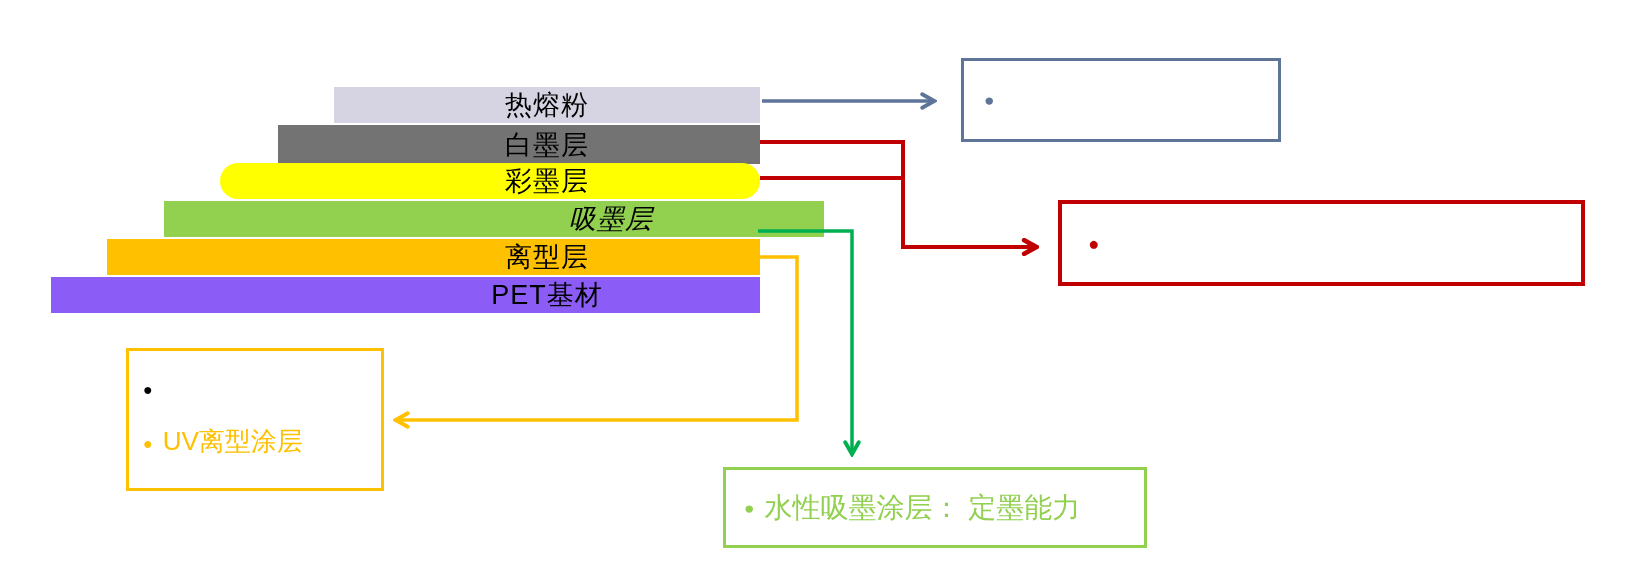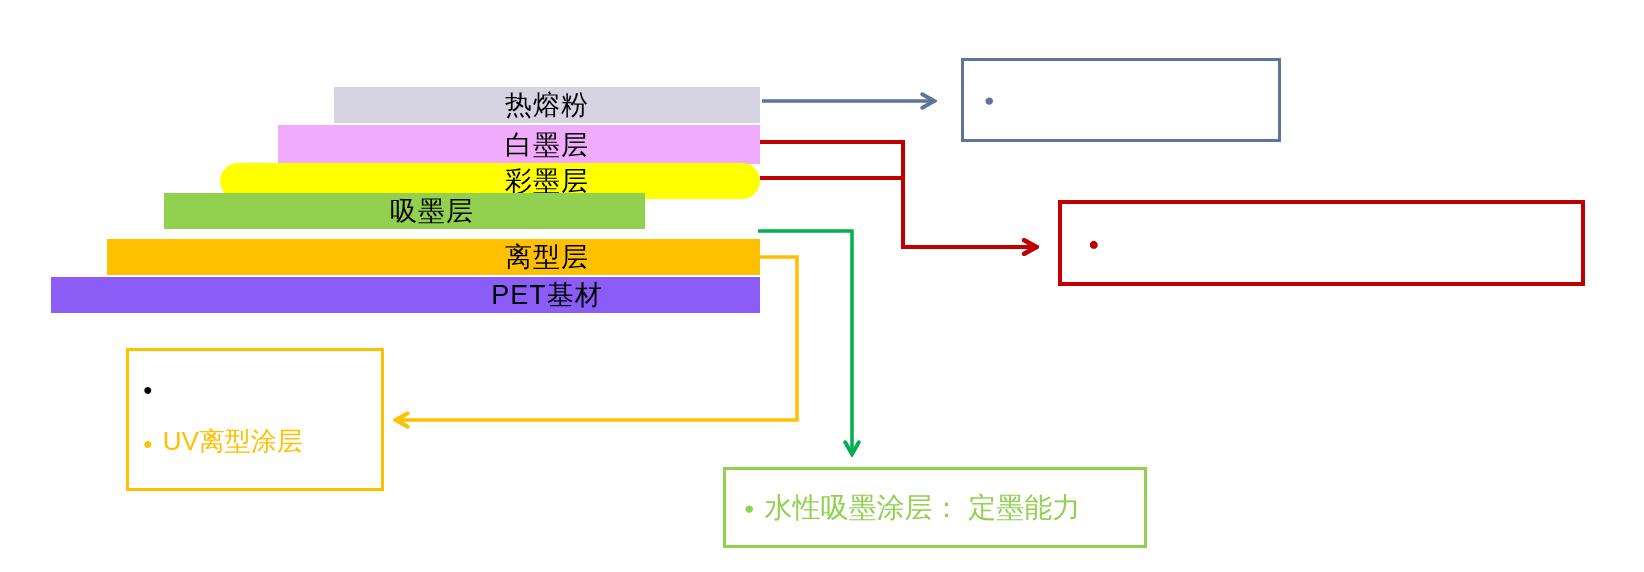--- a/index.html
+++ b/index.html
@@ -80,27 +80,27 @@
 </style>
 </head>
 <body>
 
 <div id="canvas">
 
   <div id="layer-stack">
       <div class="layer" style="left: 334px; top: 87px; width: 426px; height: 36px; background: rgb(214, 212, 226);">
         <span class="layer-label">热熔粉</span>
       </div>
-      <div class="layer" style="left: 278px; top: 125px; width: 482px; height: 39px; background: #f0abfc;">
+      <div class="layer" style="left: 278px; top: 125px; width: 482px; height: 39px; background: #737373;">
         <span class="layer-label">白墨层</span>
       </div>
       <div class="layer" style="left: 220px; top: 163px; width: 540px; height: 36px; background: rgb(255, 255, 0); border-radius: 18px;">
         <span class="layer-label">彩墨层</span>
       </div>
-      <div class="layer" style="left: 164px; top: 193px; width: 481px; height: 36px; background: rgb(146, 208, 80);">
+      <div class="layer" style="left: 164px; top: 201px; width: 660px; height: 36px; background: rgb(146, 208, 80); font-style: italic;">
         <span class="layer-label">吸墨层</span>
       </div>
       <div class="layer" style="left: 107px; top: 239px; width: 653px; height: 36px; background: rgb(255, 192, 0);">
         <span class="layer-label">离型层</span>
       </div>
       <div class="layer" style="left: 51px; top: 277px; width: 709px; height: 36px; background: #8b5cf6;">
         <span class="layer-label">PET基材</span>
       </div>
     </div>
 

